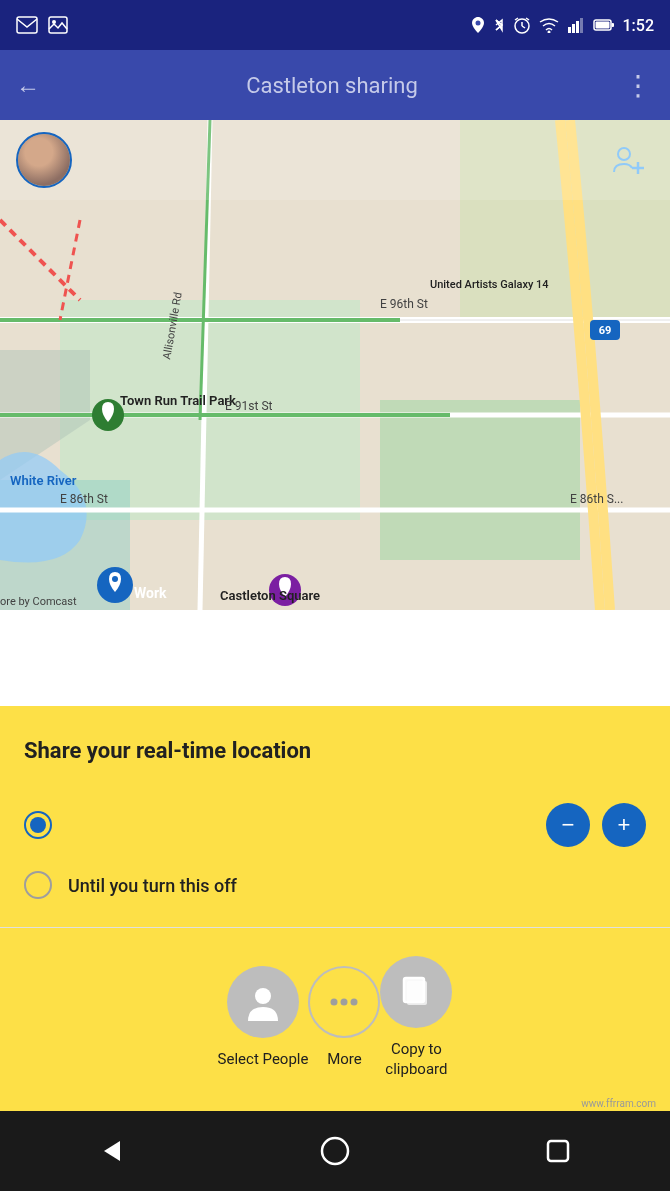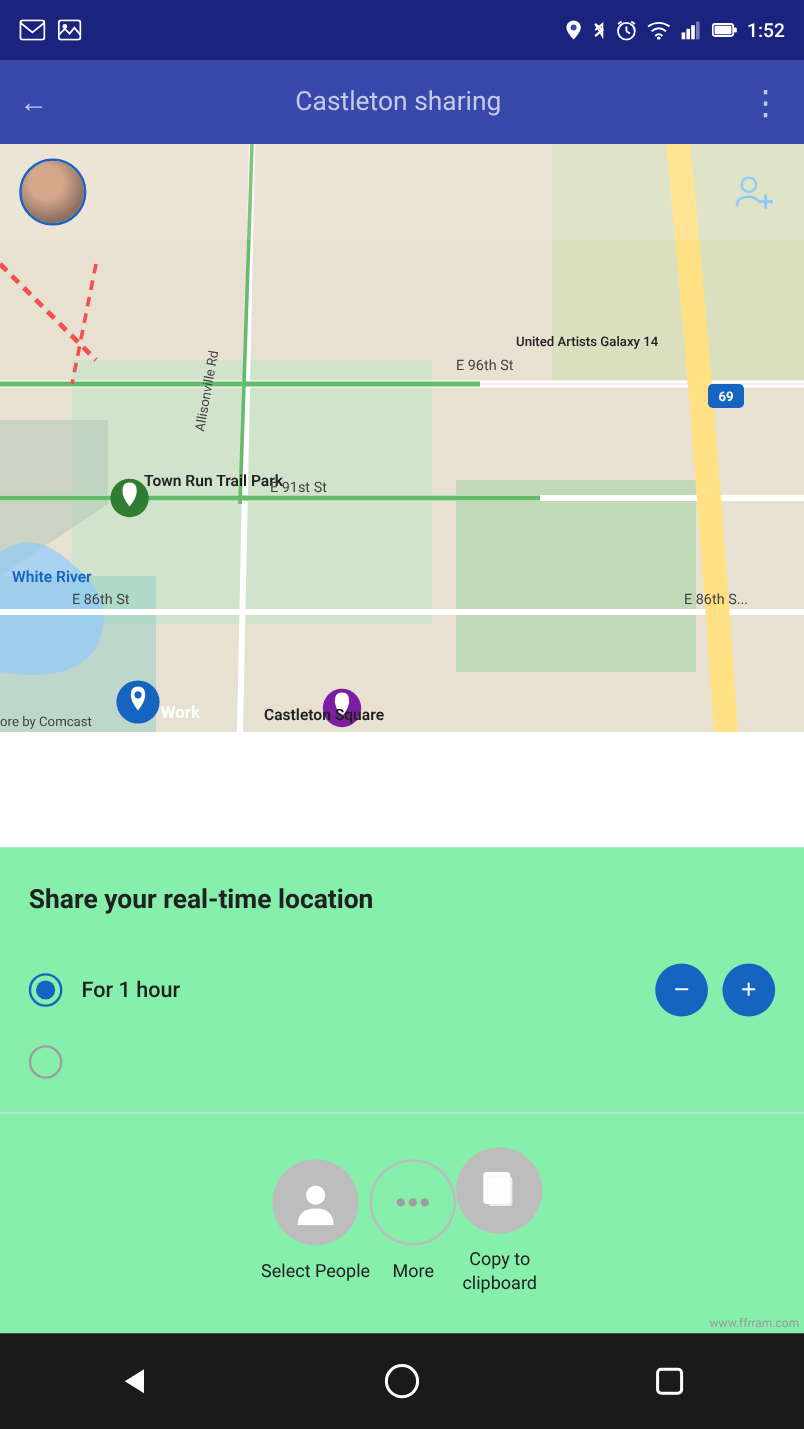--- a/index.html
+++ b/index.html
@@ -126,21 +126,21 @@
       justify-content: center;
       cursor: pointer;
     }
 
     
     .bottom-sheet {
       position: absolute;
       bottom: 80px;
       left: 0;
       width: 670px;
-      background: #86efac;
+      background: #fde047;
       border-radius: 0;
       z-index: 20;
     }
 
     .sheet-content {
       padding: 32px 24px 0;
     }
 
     .sheet-title {
       font-size: 22px;
@@ -276,21 +276,21 @@
       display: flex;
       align-items: center;
       justify-content: center;
       cursor: pointer;
     }
 
     
     .watermark {
       position: absolute;
       bottom: 82px;
-      right: 4px;
+      right: 14px;
       font-size: 10px;
       color: #999;
       z-index: 25;
     }
   </style>
 </head>
 <body>
 
 <div class="status-bar">
   <div class="status-bar-left">
@@ -432,30 +432,32 @@
 
 <div class="bottom-sheet">
   <div class="sheet-content">
     <div class="sheet-title">Share your real-time location</div>
 
     <div class="option-row">
       <div class="radio-outer selected">
         <div class="radio-inner"></div>
       </div>
       <div class="option-text">
-        <div class="option-label">For 1 hour</div>
       </div>
       <div class="option-controls">
         <button class="ctrl-btn">−</button>
         <button class="ctrl-btn">+</button>
       </div>
     </div>
 
     <div class="option-row">
       <div class="radio-outer unselected"></div>
+      <div class="option-text">
+        <div class="option-label">Until you turn this off</div>
+      </div>
     </div>
   </div>
 
   <div class="divider"></div>
 
   <div class="share-options">
 
     <div class="share-option">
       <div class="share-icon-circle">
         <svg width="38" height="38" viewBox="0 0 38 38">

